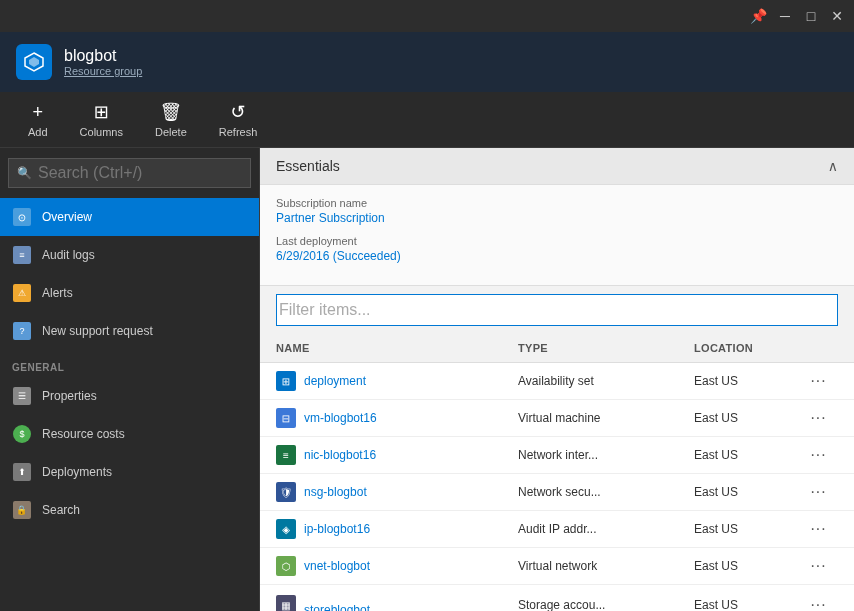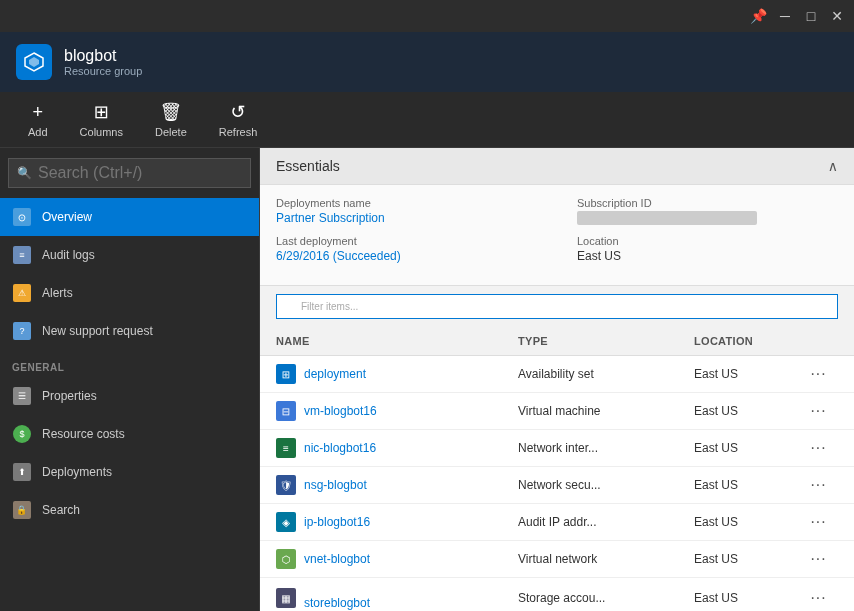--- a/index.html
+++ b/index.html
@@ -40,21 +40,21 @@
     }
     .app-logo {
       width: 36px; height: 36px;
       background: #0078d4;
       border-radius: 6px;
       display: flex; align-items: center; justify-content: center;
       color: white; font-size: 18px;
     }
     .app-title-group {}
     .app-title { color: white; font-size: 16px; font-weight: 400; }
-    .app-subtitle { color: #9ab; font-size: 11px; }
+    .app-subtitle { color: #9ab; font-size: 11px; text-decoration: underline; }
 
     
     .toolbar {
       background: #2a2a2a;
       height: 56px;
       display: flex;
       align-items: center;
       padding: 0 16px;
       gap: 8px;
       border-bottom: 1px solid #3a3a3a;
@@ -172,22 +172,22 @@
     }
 
     
     .filter-row {
       padding: 8px 16px;
       background: #f2f2f2;
     }
     .filter-input {
       width: 100%;
       border: 1px solid #0078d4;
-      padding: 6px 24px;
-      font-size: 10px;
+      padding: 6px 2px;
+      font-size: 16px;
       background: white;
       outline: none;
       color: #14532d;
     }
     .filter-input::placeholder { color: #aaa; }
 
     
     .resource-table {
       width: 100%;
       border-collapse: collapse;
@@ -350,36 +350,26 @@
   <div class="content">
 
     <div class="essentials-header">
       <span class="essentials-title">Essentials</span>
       <span class="essentials-chevron">∧</span>
     </div>
 
     <div class="essentials-body">
       <div class="essentials-col">
         <div class="essentials-field">
-          <div class="essentials-label">Deployments name</div>
+          <div class="essentials-label">Subscription name</div>
           <div class="essentials-value">Partner Subscription</div>
         </div>
         <div class="essentials-field">
           <div class="essentials-label">Last deployment</div>
           <div class="essentials-value">6/29/2016 (Succeeded)</div>
-        </div>
-      </div>
-      <div class="essentials-col">
-        <div class="essentials-field">
-          <div class="essentials-label">Subscription ID</div>
-          <div class="essentials-value-bar"></div>
-        </div>
-        <div class="essentials-field">
-          <div class="essentials-label">Location</div>
-          <div class="essentials-value plain">East US</div>
         </div>
       </div>
     </div>
 
     <div class="filter-row">
       <input class="filter-input" type="text" placeholder="Filter items..." style="">
     </div>
 
     <table class="resource-table">
       <thead>

